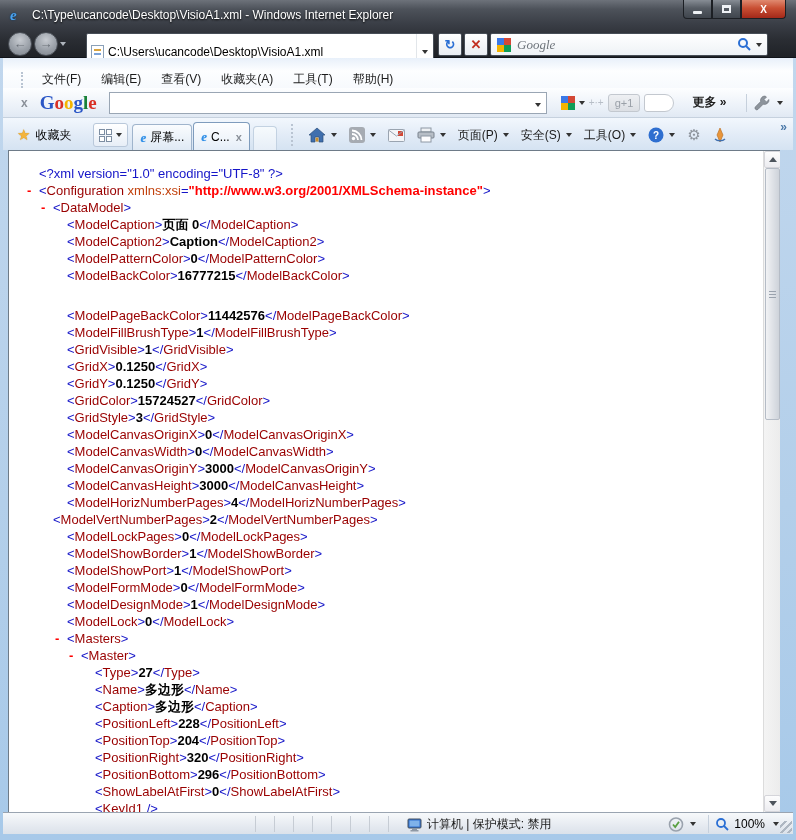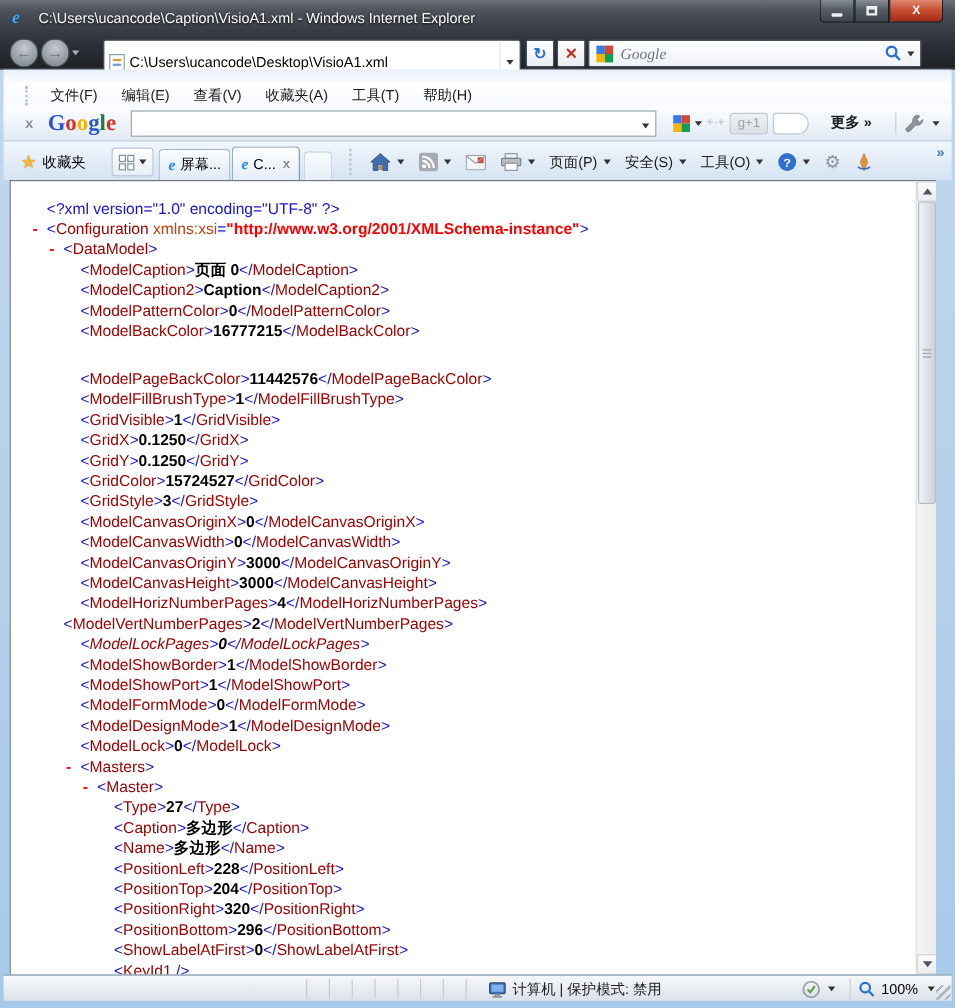--- a/index.html
+++ b/index.html
@@ -148,21 +148,21 @@
     background:repeating-linear-gradient(135deg,transparent 0 3px,#aeb7c2 3px 5px); }
 </style>
 </head>
 <body>
 
 <div class="win">
 
   <div class="glass-top">
     <div class="titlebar">
       <span class="ie-ico">e</span>
-      <span class="win-title">C:\Users\ucancode\Caption\VisioA1.xml - Windows Internet Explorer</span>
+      <span class="win-title">C:\Type\ucancode\Desktop\VisioA1.xml - Windows Internet Explorer</span>
       <div class="winbtns">
         <div class="wbtn first">
             <span class="glyph-min"></span>
           </div>
         <div class="wbtn">
             <span class="glyph-max"></span>
           </div>
         <div class="wbtn close">
             <span>X</span>
           </div>
@@ -349,31 +349,31 @@
         <div class="xml-line" style="padding-left: 46px;"><span class="xml-minus"></span><span class="m">&lt;</span><span class="t">GridX</span><span class="m">&gt;</span><span class="x">0.1250</span><span class="m">&lt;/</span><span class="t">GridX</span><span class="m">&gt;</span></div>
         <div class="xml-line" style="padding-left: 46px;"><span class="xml-minus"></span><span class="m">&lt;</span><span class="t">GridY</span><span class="m">&gt;</span><span class="x">0.1250</span><span class="m">&lt;/</span><span class="t">GridY</span><span class="m">&gt;</span></div>
         <div class="xml-line" style="padding-left: 46px;"><span class="xml-minus"></span><span class="m">&lt;</span><span class="t">GridColor</span><span class="m">&gt;</span><span class="x">15724527</span><span class="m">&lt;/</span><span class="t">GridColor</span><span class="m">&gt;</span></div>
         <div class="xml-line" style="padding-left: 46px;"><span class="xml-minus"></span><span class="m">&lt;</span><span class="t">GridStyle</span><span class="m">&gt;</span><span class="x">3</span><span class="m">&lt;/</span><span class="t">GridStyle</span><span class="m">&gt;</span></div>
         <div class="xml-line" style="padding-left: 46px;"><span class="xml-minus"></span><span class="m">&lt;</span><span class="t">ModelCanvasOriginX</span><span class="m">&gt;</span><span class="x">0</span><span class="m">&lt;/</span><span class="t">ModelCanvasOriginX</span><span class="m">&gt;</span></div>
         <div class="xml-line" style="padding-left: 46px;"><span class="xml-minus"></span><span class="m">&lt;</span><span class="t">ModelCanvasWidth</span><span class="m">&gt;</span><span class="x">0</span><span class="m">&lt;/</span><span class="t">ModelCanvasWidth</span><span class="m">&gt;</span></div>
         <div class="xml-line" style="padding-left: 46px;"><span class="xml-minus"></span><span class="m">&lt;</span><span class="t">ModelCanvasOriginY</span><span class="m">&gt;</span><span class="x">3000</span><span class="m">&lt;/</span><span class="t">ModelCanvasOriginY</span><span class="m">&gt;</span></div>
         <div class="xml-line" style="padding-left: 46px;"><span class="xml-minus"></span><span class="m">&lt;</span><span class="t">ModelCanvasHeight</span><span class="m">&gt;</span><span class="x">3000</span><span class="m">&lt;/</span><span class="t">ModelCanvasHeight</span><span class="m">&gt;</span></div>
         <div class="xml-line" style="padding-left: 46px;"><span class="xml-minus"></span><span class="m">&lt;</span><span class="t">ModelHorizNumberPages</span><span class="m">&gt;</span><span class="x">4</span><span class="m">&lt;/</span><span class="t">ModelHorizNumberPages</span><span class="m">&gt;</span></div>
         <div class="xml-line" style="padding-left: 32px;"><span class="xml-minus"></span><span class="m">&lt;</span><span class="t">ModelVertNumberPages</span><span class="m">&gt;</span><span class="x">2</span><span class="m">&lt;/</span><span class="t">ModelVertNumberPages</span><span class="m">&gt;</span></div>
-        <div class="xml-line" style="padding-left: 46px; font-style: italic;"><span class="xml-minus"></span><span class="m">&lt;</span><span class="t">ModelLockPages</span><span class="m">&gt;</span><span class="x">0</span><span class="m">&lt;/</span><span class="t">ModelLockPages</span><span class="m">&gt;</span></div>
+        <div class="xml-line" style="padding-left: 46px;"><span class="xml-minus"></span><span class="m">&lt;</span><span class="t">ModelLockPages</span><span class="m">&gt;</span><span class="x">0</span><span class="m">&lt;/</span><span class="t">ModelLockPages</span><span class="m">&gt;</span></div>
         <div class="xml-line" style="padding-left: 46px;"><span class="xml-minus"></span><span class="m">&lt;</span><span class="t">ModelShowBorder</span><span class="m">&gt;</span><span class="x">1</span><span class="m">&lt;/</span><span class="t">ModelShowBorder</span><span class="m">&gt;</span></div>
         <div class="xml-line" style="padding-left: 46px;"><span class="xml-minus"></span><span class="m">&lt;</span><span class="t">ModelShowPort</span><span class="m">&gt;</span><span class="x">1</span><span class="m">&lt;/</span><span class="t">ModelShowPort</span><span class="m">&gt;</span></div>
         <div class="xml-line" style="padding-left: 46px;"><span class="xml-minus"></span><span class="m">&lt;</span><span class="t">ModelFormMode</span><span class="m">&gt;</span><span class="x">0</span><span class="m">&lt;/</span><span class="t">ModelFormMode</span><span class="m">&gt;</span></div>
         <div class="xml-line" style="padding-left: 46px;"><span class="xml-minus"></span><span class="m">&lt;</span><span class="t">ModelDesignMode</span><span class="m">&gt;</span><span class="x">1</span><span class="m">&lt;/</span><span class="t">ModelDesignMode</span><span class="m">&gt;</span></div>
         <div class="xml-line" style="padding-left: 46px;"><span class="xml-minus"></span><span class="m">&lt;</span><span class="t">ModelLock</span><span class="m">&gt;</span><span class="x">0</span><span class="m">&lt;/</span><span class="t">ModelLock</span><span class="m">&gt;</span></div>
         <div class="xml-line" style="padding-left: 46px;"><span class="xml-minus">-</span><span class="m">&lt;</span><span class="t">Masters</span><span class="m">&gt;</span></div>
         <div class="xml-line" style="padding-left: 60px;"><span class="xml-minus">-</span><span class="m">&lt;</span><span class="t">Master</span><span class="m">&gt;</span></div>
         <div class="xml-line" style="padding-left: 74px;"><span class="xml-minus"></span><span class="m">&lt;</span><span class="t">Type</span><span class="m">&gt;</span><span class="x">27</span><span class="m">&lt;/</span><span class="t">Type</span><span class="m">&gt;</span></div>
+        <div class="xml-line" style="padding-left: 74px;"><span class="xml-minus"></span><span class="m">&lt;</span><span class="t">Name</span><span class="m">&gt;</span><span class="x">多边形</span><span class="m">&lt;/</span><span class="t">Name</span><span class="m">&gt;</span></div>
         <div class="xml-line" style="padding-left: 74px;"><span class="xml-minus"></span><span class="m">&lt;</span><span class="t">Caption</span><span class="m">&gt;</span><span class="x">多边形</span><span class="m">&lt;/</span><span class="t">Caption</span><span class="m">&gt;</span></div>
-        <div class="xml-line" style="padding-left: 74px;"><span class="xml-minus"></span><span class="m">&lt;</span><span class="t">Name</span><span class="m">&gt;</span><span class="x">多边形</span><span class="m">&lt;/</span><span class="t">Name</span><span class="m">&gt;</span></div>
         <div class="xml-line" style="padding-left: 74px;"><span class="xml-minus"></span><span class="m">&lt;</span><span class="t">PositionLeft</span><span class="m">&gt;</span><span class="x">228</span><span class="m">&lt;/</span><span class="t">PositionLeft</span><span class="m">&gt;</span></div>
         <div class="xml-line" style="padding-left: 74px;"><span class="xml-minus"></span><span class="m">&lt;</span><span class="t">PositionTop</span><span class="m">&gt;</span><span class="x">204</span><span class="m">&lt;/</span><span class="t">PositionTop</span><span class="m">&gt;</span></div>
         <div class="xml-line" style="padding-left: 74px;"><span class="xml-minus"></span><span class="m">&lt;</span><span class="t">PositionRight</span><span class="m">&gt;</span><span class="x">320</span><span class="m">&lt;/</span><span class="t">PositionRight</span><span class="m">&gt;</span></div>
         <div class="xml-line" style="padding-left: 74px;"><span class="xml-minus"></span><span class="m">&lt;</span><span class="t">PositionBottom</span><span class="m">&gt;</span><span class="x">296</span><span class="m">&lt;/</span><span class="t">PositionBottom</span><span class="m">&gt;</span></div>
         <div class="xml-line" style="padding-left: 74px;"><span class="xml-minus"></span><span class="m">&lt;</span><span class="t">ShowLabelAtFirst</span><span class="m">&gt;</span><span class="x">0</span><span class="m">&lt;/</span><span class="t">ShowLabelAtFirst</span><span class="m">&gt;</span></div>
         <div class="xml-line" style="padding-left: 74px;"><span class="xml-minus"></span><span class="m">&lt;</span><span class="t">KeyId1</span><span class="m"> /&gt;</span></div>
         <div class="xml-line" style="padding-left: 74px;"><span class="xml-minus"></span><span class="m">&lt;</span><span class="t">KeyId2</span><span class="m"> /&gt;</span></div>
       </div>
     <div class="vscroll">
       <div class="sbtn up">

